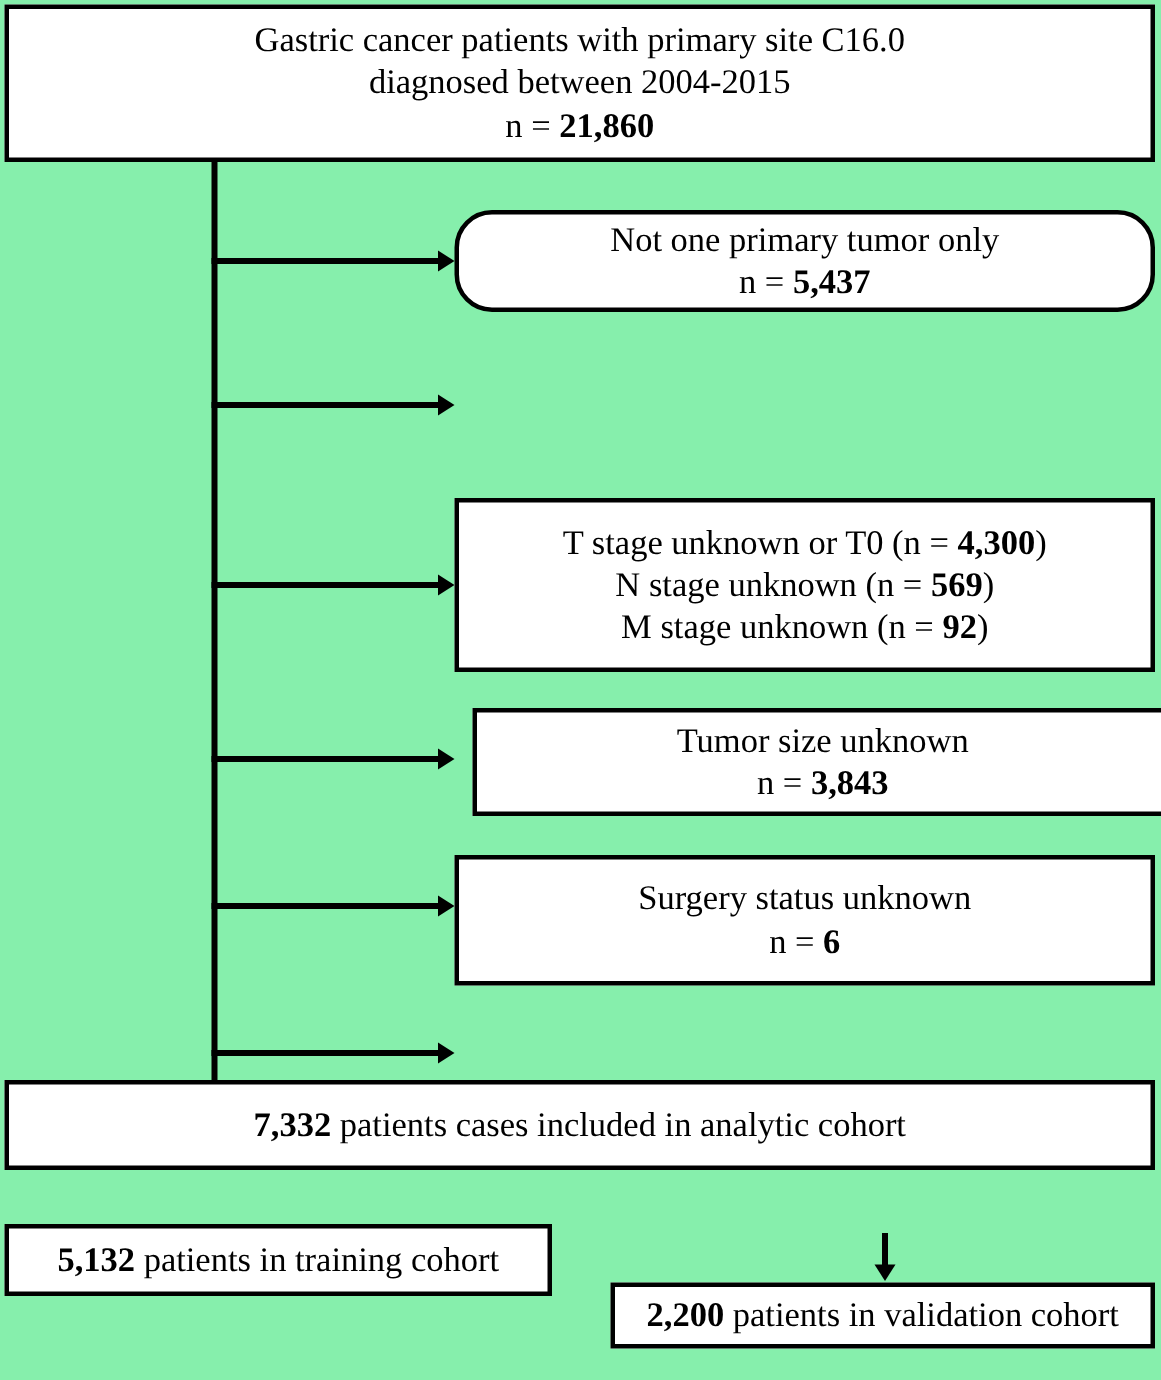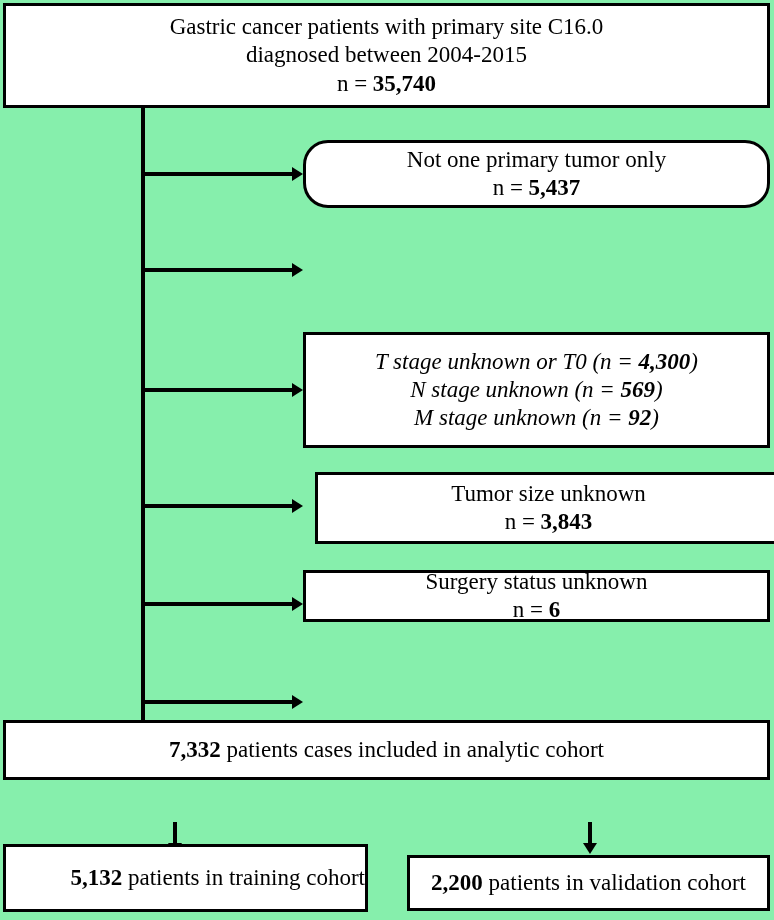--- a/index.html
+++ b/index.html
@@ -67,72 +67,72 @@
   }
 </style>
 </head>
 <body>
 
 <div id="flowchart">
 
   <div class="box" style="left:3px; top:3px; width:767px; height:105px;">
     <span class="line">Gastric cancer patients with primary site C16.0</span>
     <span class="line">diagnosed between 2004-2015</span>
-    <span class="line"><span>n = </span><span class="b">35,740</span></span>
+    <span class="line"><span>n = </span><span class="b">21,860</span></span>
   </div>
 
   <div class="vline" style="left:141px; top:108px; height:646px;"></div>
   <div class="arrow-down" style="left:136px; top:751px;"></div>
 
   <div class="hline" style="left:141px; top:172px; width:152px;"></div>
   <div class="arrow-right" style="left:292px; top:167px;"></div>
   <div class="box" style="left:303px; top:140px; width:467px; height:68px;border-radius:25px;">
     <span class="line">Not one primary tumor only</span>
     <span class="line"><span>n = </span><span class="b">5,437</span></span>
   </div>
 
   <div class="hline" style="left:141px; top:268px; width:152px;"></div>
   <div class="arrow-right" style="left:292px; top:263px;"></div>
 
   <div class="hline" style="left:141px; top:388px; width:152px;"></div>
   <div class="arrow-right" style="left:292px; top:383px;"></div>
-  <div class="box" style="left:303px; top:332px; width:467px; height:116px;font-style:italic;">
+  <div class="box" style="left:303px; top:332px; width:467px; height:116px;">
     <span class="line"><span>T stage unknown or T0 (n = </span><span class="b">4,300</span><span>)</span></span>
     <span class="line"><span>N stage unknown (n = </span><span class="b">569</span><span>)</span></span>
     <span class="line"><span>M stage unknown (n = </span><span class="b">92</span><span>)</span></span>
   </div>
 
   <div class="hline" style="left:141px; top:504px; width:152px;"></div>
   <div class="arrow-right" style="left:292px; top:499px;"></div>
   <div class="box" style="left:315px; top:472px; width:467px; height:72px;">
     <span class="line">Tumor size unknown</span>
     <span class="line"><span>n = </span><span class="b">3,843</span></span>
   </div>
 
   <div class="hline" style="left:141px; top:602px; width:152px;"></div>
   <div class="arrow-right" style="left:292px; top:597px;"></div>
-  <div class="box" style="left:303px; top:570px; width:467px; height:52px;">
+  <div class="box" style="left:303px; top:570px; width:467px; height:87px;">
     <span class="line">Surgery status unknown</span>
     <span class="line"><span>n = </span><span class="b">6</span></span>
   </div>
 
   <div class="hline" style="left:141px; top:700px; width:152px;"></div>
   <div class="arrow-right" style="left:292px; top:695px;"></div>
 
   <div class="box" style="left:3px; top:720px; width:767px; height:60px;">
     <span class="line"><span class="b">7,332</span><span> patients cases included in analytic cohort</span></span>
   </div>
 
   <div class="vline" style="left:173px; top:822px; height:23px;"></div>
   <div class="arrow-down" style="left:168px; top:843px;"></div>
 
   <div class="vline" style="left:588px; top:822px; height:23px;"></div>
   <div class="arrow-down" style="left:583px; top:843px;"></div>
 
-  <div class="box" style="left:3px; top:844px; width:365px; height:68px;align-items:flex-end;">
+  <div class="box" style="left:3px; top:816px; width:365px; height:48px;">
     <span class="line"><span class="b">5,132</span><span> patients in training cohort</span></span>
   </div>
 
-  <div class="box" style="left:407px; top:855px; width:363px; height:56px;">
+  <div class="box" style="left:407px; top:855px; width:363px; height:44px;">
     <span class="line"><span class="b">2,200</span><span> patients in validation cohort</span></span>
   </div>
 
 </div>
 
 </body></html>

